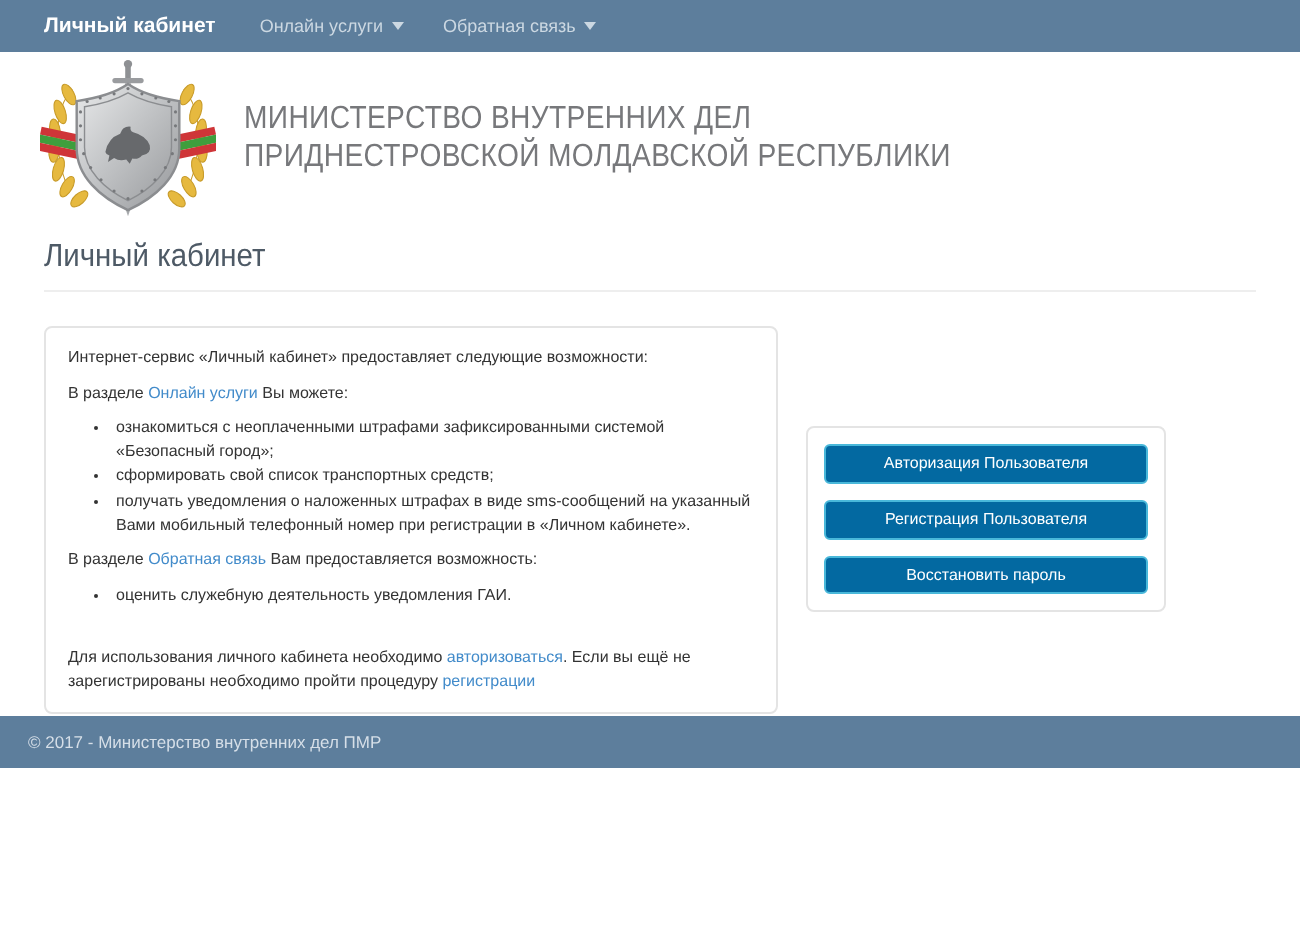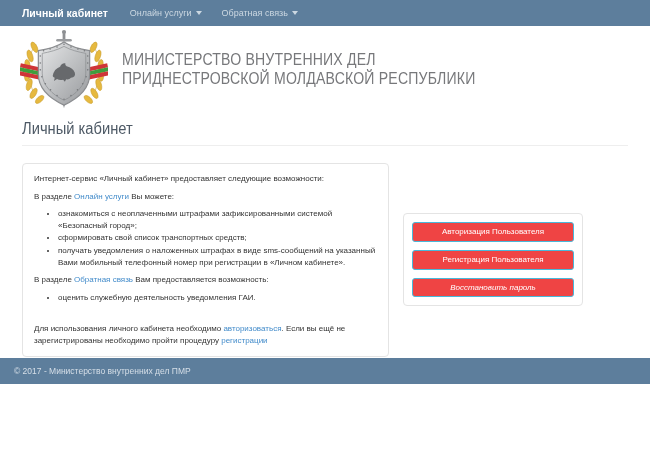--- a/index.html
+++ b/index.html
@@ -49,25 +49,25 @@
   .well-text p { margin:0 0 6px; }
   .well-text ul { margin:0 0 6px; padding-left:24px; }
   .well-text li { margin-bottom:1px; }
   .well-text a { color:#428bca; text-decoration:none; cursor:pointer; }
   .well-text p:last-child { margin-bottom:0;margin-top:20px; }
   .well-actions {
     width:180px; margin-left:14px; border:1px solid #e4e4e4; border-radius:4px;
     background:#fff; padding:8px;
   }
   .btn {
-    display:block; width:100%; background:#ef4444; border:1px solid #49b8da;
+    display:block; width:100%; background:#0369a1; border:1px solid #49b8da;
     border-radius:3px; color:#ffffff; font-size:8px; font-family:"Liberation Sans",sans-serif;
     text-align:center; padding:4px 0; margin-bottom:8px; cursor:pointer; line-height:1.2;
   }
-  .btn:last-child { margin-bottom:0;font-style:italic; }
+  .btn:last-child { margin-bottom:0; }
   
   .footer {
     position:absolute; left:0; right:0; bottom:0; height:26px; background:#5d7e9c;
     color:#d6dfe8; font-size:8.5px; line-height:26px; padding-left:14px;
   }
 </style>
 </head>
 <body>
 
 <div class="page">

